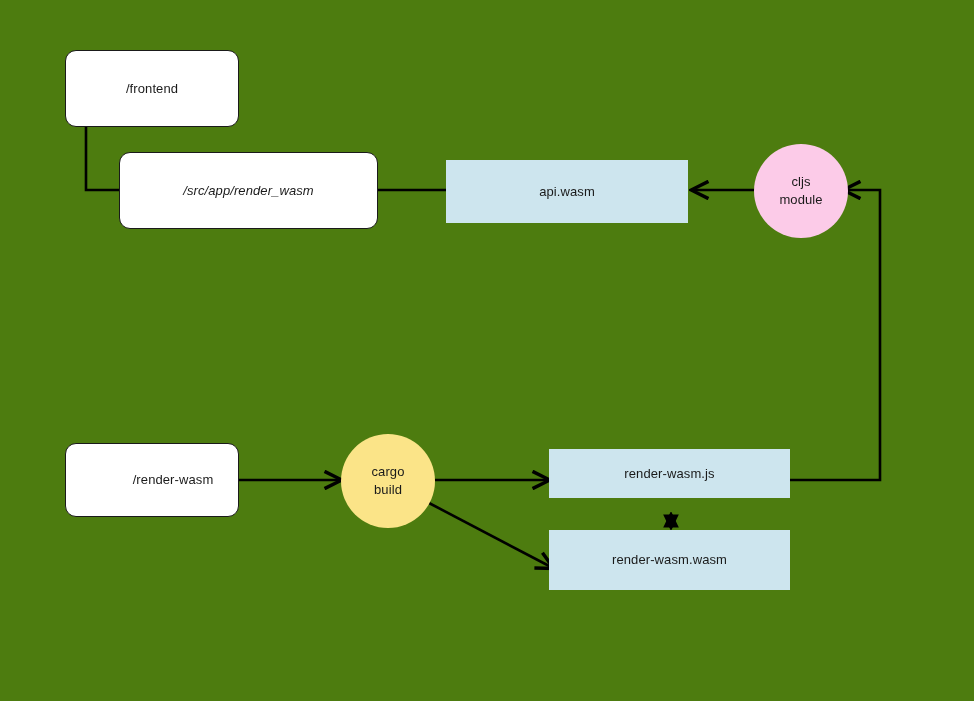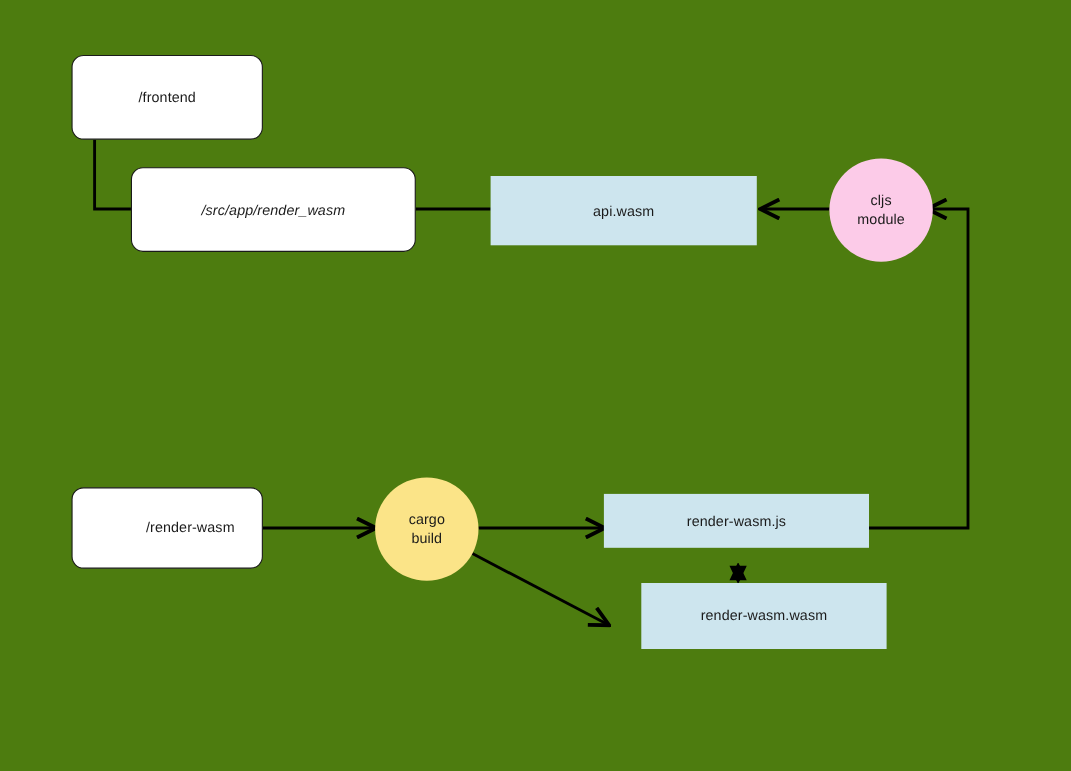--- a/index.html
+++ b/index.html
@@ -118,17 +118,17 @@
 
   <div class="node circle" style="left:341px; top:434px; width:94px; height:94px; background:#fbe488;">
     <span>cargo
 build</span>
   </div>
 
   <div class="node fill-box" style="left:549px; top:449px; width:241px; height:49px; background:#cde5ee;">
     <span>render-wasm.js</span>
   </div>
 
-  <div class="node fill-box" style="left:549px; top:530px; width:223px; height:60px; background:#cde5ee;margin-left:34px;">
+  <div class="node fill-box" style="left:549px; top:530px; width:241px; height:60px; background:#cde5ee;">
     <span>render-wasm.wasm</span>
   </div>
 
 </div>
 
 </body></html>

